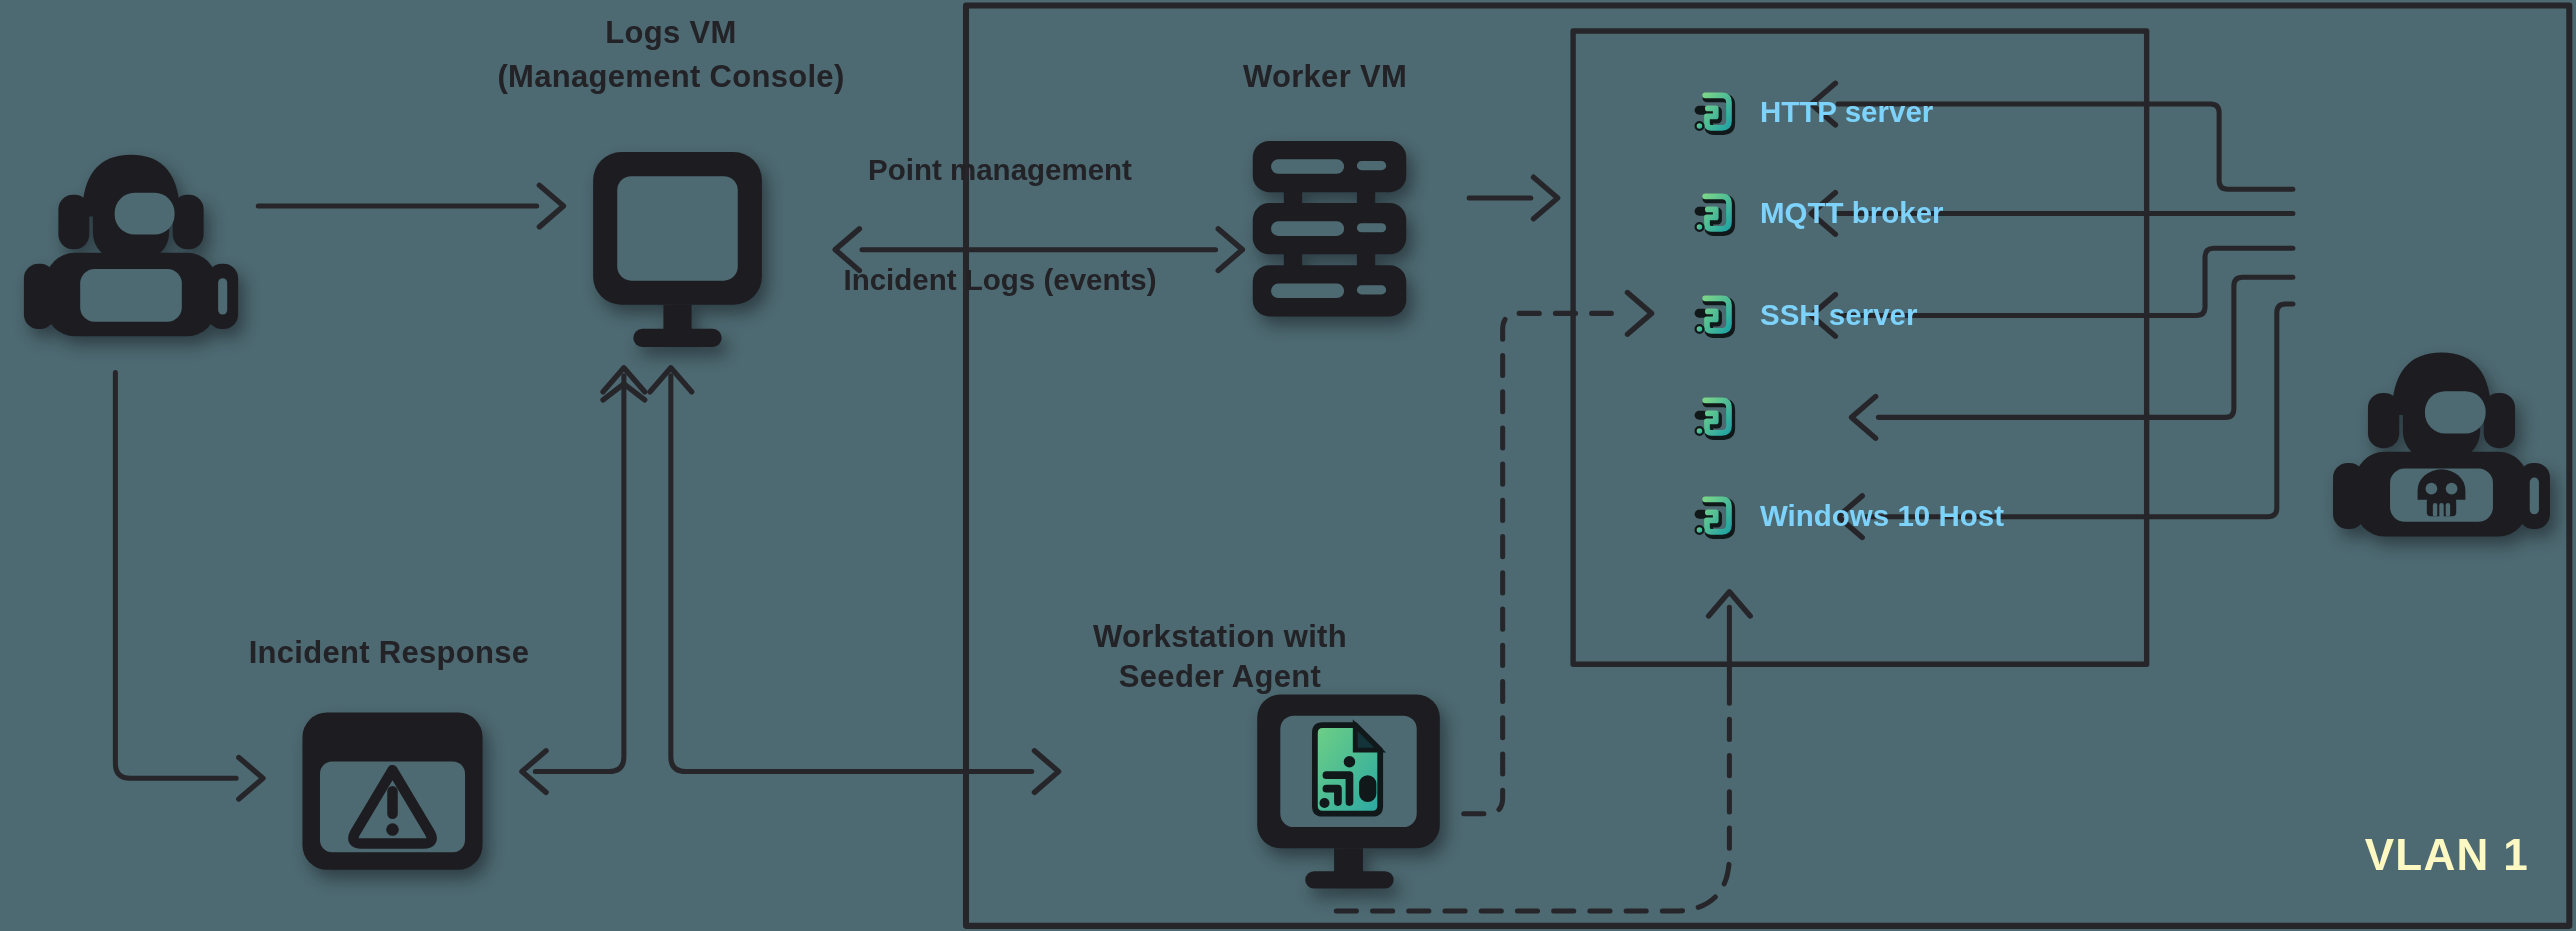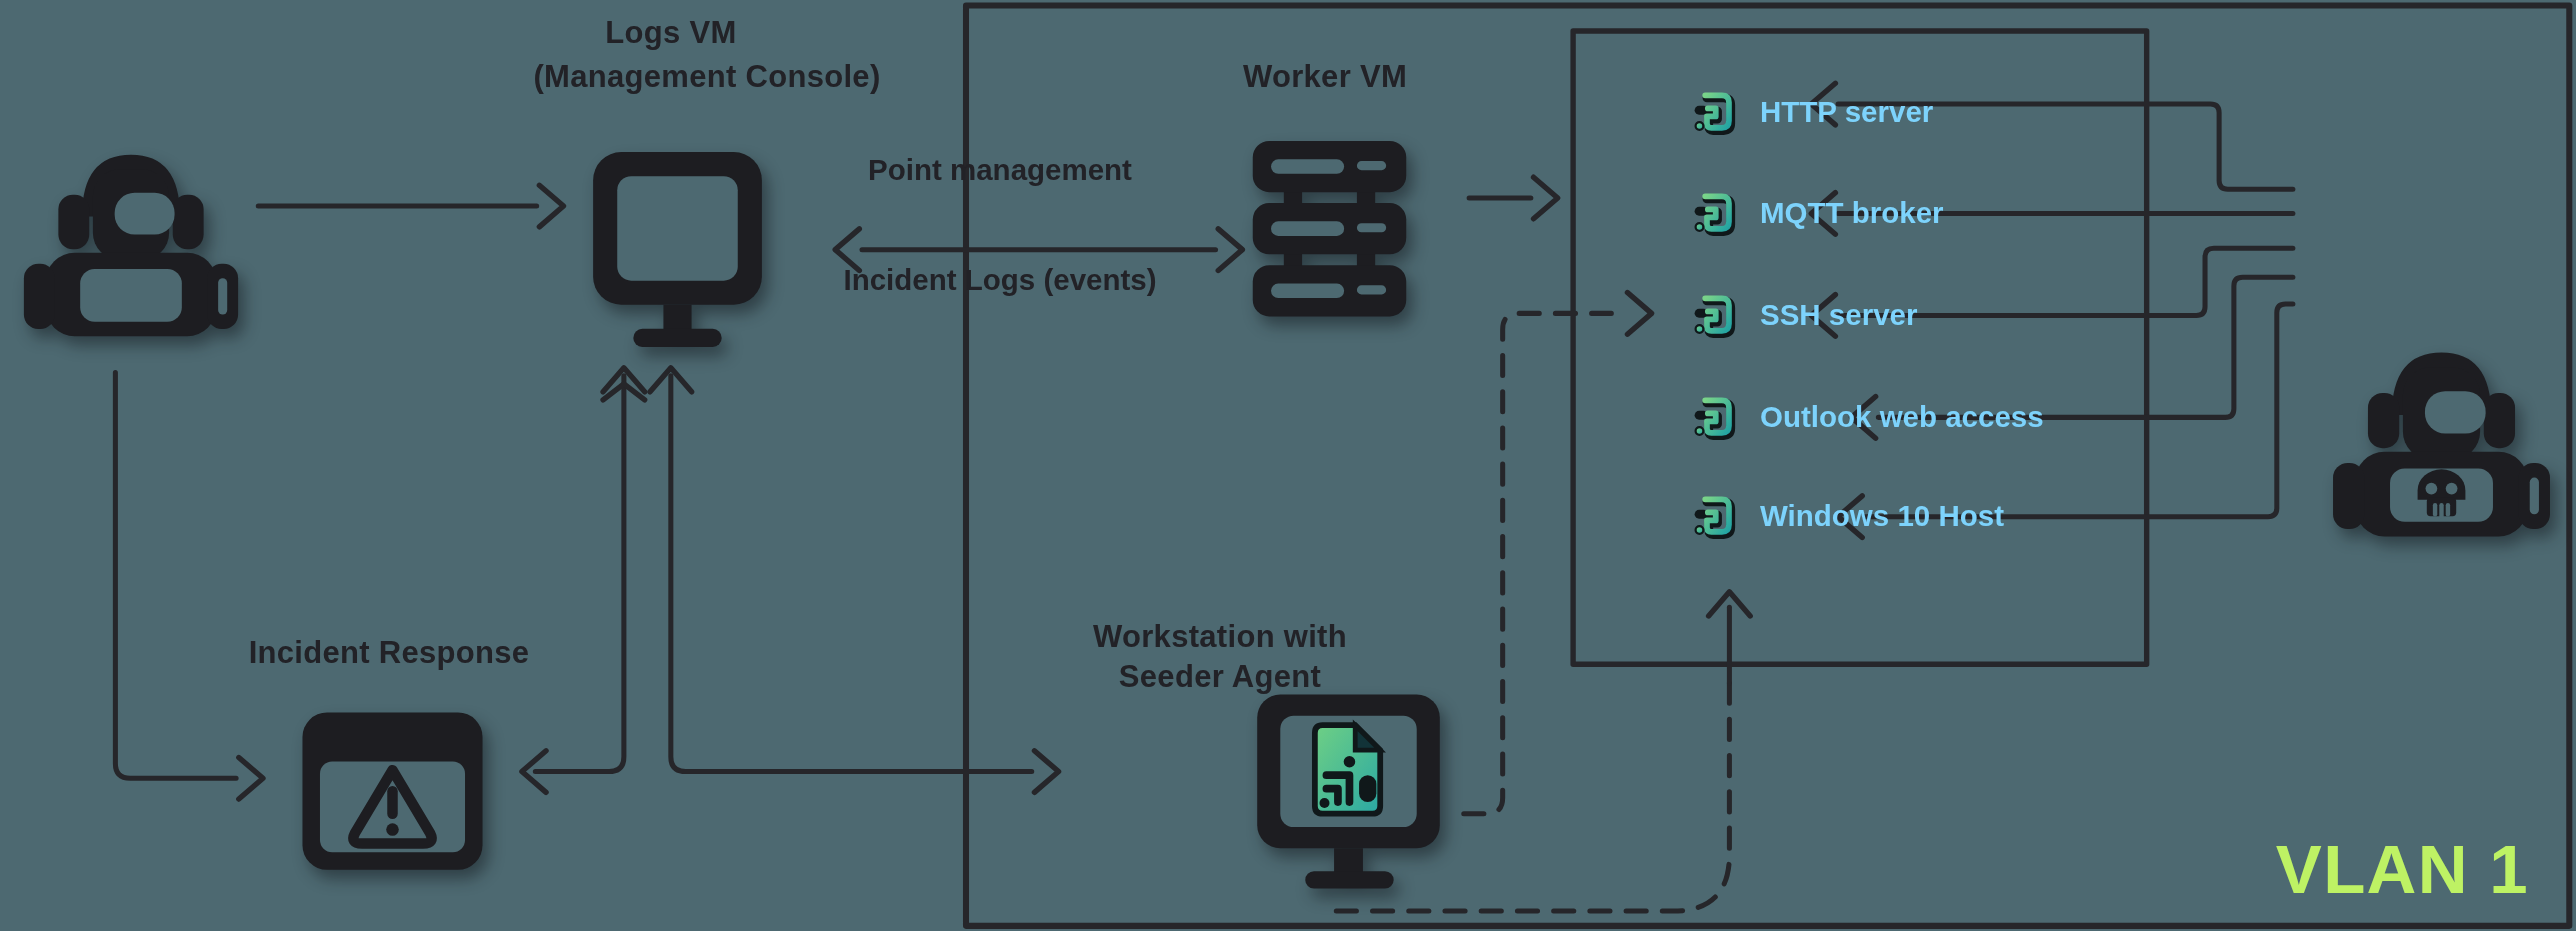--- a/index.html
+++ b/index.html
@@ -6,21 +6,21 @@
   body{font-family:"Liberation Sans", sans-serif;}
   .stage{position:relative;width:2576px;height:932px;background:#4d6971;overflow:hidden;}
   .wires{position:absolute;left:0;top:0;width:2576px;height:932px;}
   .icon{position:absolute;filter:drop-shadow(6.7px 9.4px 8px rgba(10,14,18,.45));}
   .lbl{position:absolute;color:#222227;font-weight:600;white-space:nowrap;}
   .lbl.center{transform:translateX(-50%);}
   .node-lbl{font-size:31px;letter-spacing:0.3px;}
   .edge-lbl{font-size:29.5px;}
   .svc-row{position:absolute;display:flex;align-items:center;gap:24px;}
   .svc-row .lbl-svc{color:#7dd3fc;font-weight:600;font-size:29.5px;white-space:nowrap;}
-  .vlan-lbl{position:absolute;color:#bef264;font-weight:600;font-size:69px;letter-spacing:1.3px;}
+  .vlan-lbl{position:absolute;color:#fef9c3;font-weight:600;font-size:44px;letter-spacing:1.3px;}
   .hidden-defs{position:absolute;width:0;height:0;overflow:hidden;}
 </style>
 </head>
 <body>
 
 <div class="stage" style="background: rgb(77, 105, 113);">
 
   <svg class="hidden-defs" aria-hidden="true">
     <defs>
       <linearGradient id="gradSvc" x1="0" y1="0" x2="1" y2="1">
@@ -202,21 +202,21 @@
         <g stroke="#4d6971" stroke-width="2.4" stroke-linecap="round">
           <line x1="61.5" y1="93" x2="61.5" y2="98"></line>
           <line x1="65" y1="93" x2="65" y2="99"></line>
           <line x1="68.5" y1="93" x2="68.5" y2="98"></line>
         </g>
       </g>
     </svg>
   </div>
 
   <div class="lbl center node-lbl" style="left:671px;top:14.8px;">Logs VM</div>
-  <div class="lbl center node-lbl" style="left:707px;top:59px;">(Management Console)</div>
+  <div class="lbl center node-lbl" style="left:671px;top:59px;">(Management Console)</div>
   <div class="lbl center node-lbl" style="left:1325px;top:59px;">Worker VM</div>
   <div class="lbl center edge-lbl" style="left:1000px;top:153px;">Point management</div>
   <div class="lbl center edge-lbl" style="left:1000px;top:263px;">Incident Logs (events)</div>
   <div class="lbl center node-lbl" style="left:389px;top:635px;">Incident Response</div>
   <div class="lbl center node-lbl" style="left:1220px;top:619px;">Workstation with</div>
   <div class="lbl center node-lbl" style="left:1220px;top:659px;">Seeder Agent</div>
   <div class="vlan-lbl" style="right:47px;top:830px;">VLAN 1</div>
 
   <div class="svc-row" style="left:1692px;top:89px;">
     <svg width="44" height="46" viewBox="0 0 66 69">
@@ -233,21 +233,20 @@
   <div class="svc-row" style="left:1692px;top:292px;">
     <svg width="44" height="46" viewBox="0 0 66 69">
         <use href="#svc"></use>
       </svg>
     <span class="lbl-svc">SSH server</span>
   </div>
   <div class="svc-row" style="left:1692px;top:394px;">
     <svg width="44" height="46" viewBox="0 0 66 69">
         <use href="#svc"></use>
       </svg>
-    <span class="lbl-svc">Outlook web access</span>
   </div>
   <div class="svc-row" style="left:1692px;top:493px;">
     <svg width="44" height="46" viewBox="0 0 66 69">
         <use href="#svc"></use>
       </svg>
     <span class="lbl-svc">Windows 10 Host</span>
   </div>
 
 </div>
 

